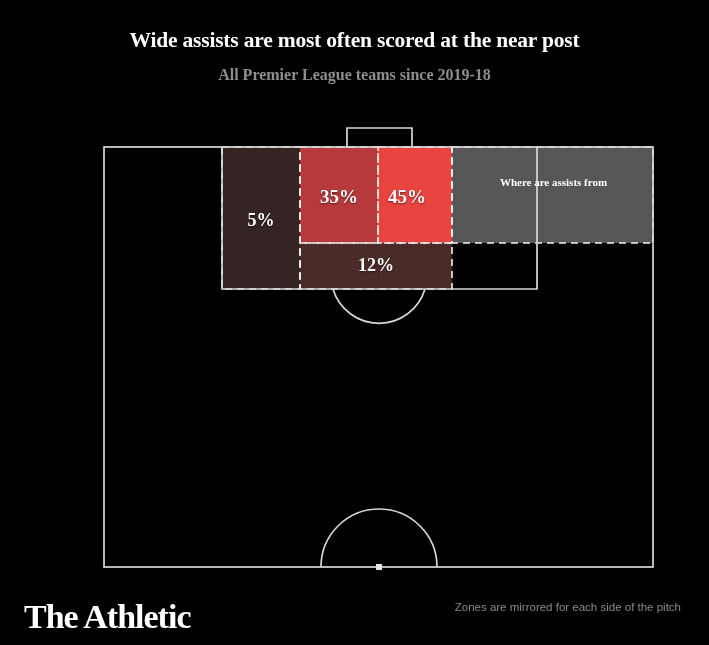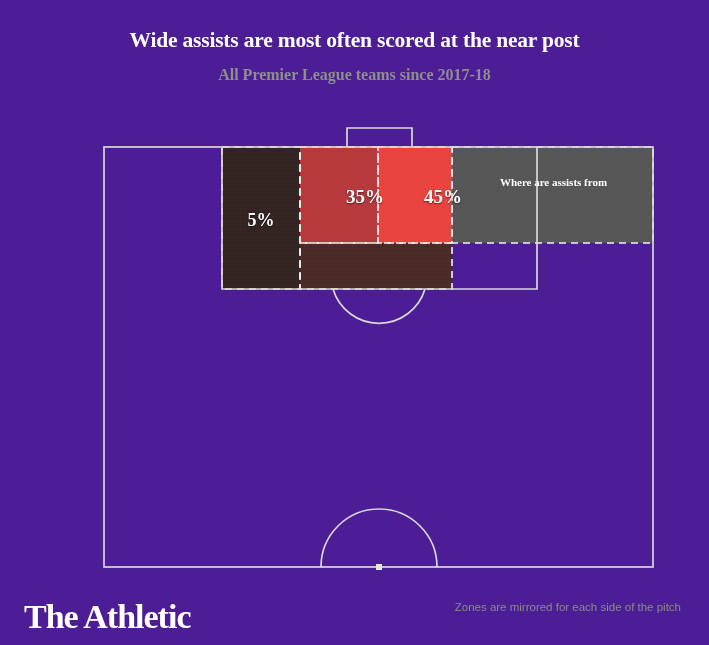--- a/index.html
+++ b/index.html
@@ -10,21 +10,21 @@
   body {
     width: 709px;
     height: 645px;
     overflow: hidden;
     font-family: "Liberation Sans", sans-serif;
     position: relative;
   }
   #root {
     position: absolute;
     inset: 0;
-    background: #4c1d95;
+    background: #000000;
   }
 
   
   #headline {
     position: absolute;
     top: 28px;
     left: 0;
     width: 709px;
     text-align: center;
     font-family: "Liberation Serif", serif;
@@ -109,21 +109,21 @@
     font-size: 11.5px;
     white-space: nowrap;
   }
 </style>
 </head>
 <body>
 
 <div id="root">
 
   <div id="headline">Wide assists are most often scored at the near post</div>
-  <div id="subhead">All Premier League teams since 2017-18</div>
+  <div id="subhead">All Premier League teams since 2019-18</div>
 
   <div id="pitch-wrap">
 
     <svg id="pitch-svg" width="709" height="645" viewBox="0 0 709 645">
       <defs>
         <pattern id="dotgrid" width="4" height="4" patternUnits="userSpaceOnUse">
           <circle cx="1" cy="1" r="0.55" fill="rgba(255,255,255,0.055)"></circle>
         </pattern>
         <clipPath id="arcclip">
           <rect x="104" y="289" width="549" height="60"></rect>
@@ -162,22 +162,23 @@
         <rect x="104" y="147" width="549" height="420"></rect>
         <path d="M347,147 L347,128 L412,128 L412,147"></path>
         <path d="M222,147 L222,289 L537,289 L537,147"></path>
         <path d="M333,289 A48,48 0 0 0 425,289" clip-path="url(#arcclip)"></path>
         <circle cx="379" cy="567" r="58" clip-path="url(#circleclip)"></circle>
       </g>
       <rect x="376" y="564" width="6" height="6" fill="#e6e6e6"></rect>
     </svg>
 
     <div class="zone-label mid" style="left:222px; top:210px; width:78px;">5%</div>
-    <div class="zone-label big" style="left:300px; top:186px; width:78px;margin-left:26px;">35%</div>
-    <div class="zone-label big" style="left:378px; top:186px; width:58px;padding-left:36px;">45%</div>
+    <div class="zone-label big" style="left:300px; top:186px; width:78px;">35%</div>
+    <div class="zone-label big" style="left:378px; top:186px; width:58px;">45%</div>
+    <div class="zone-label mid" style="left:300px; top:255px; width:152px;">12%</div>
 
     <div id="annot-text">
       <div>Where are assists from</div>
     </div>
   </div>
 
   <div id="logo">The Athletic</div>
   <div id="source-note">Zones are mirrored for each side of the pitch</div>
 
 </div>

